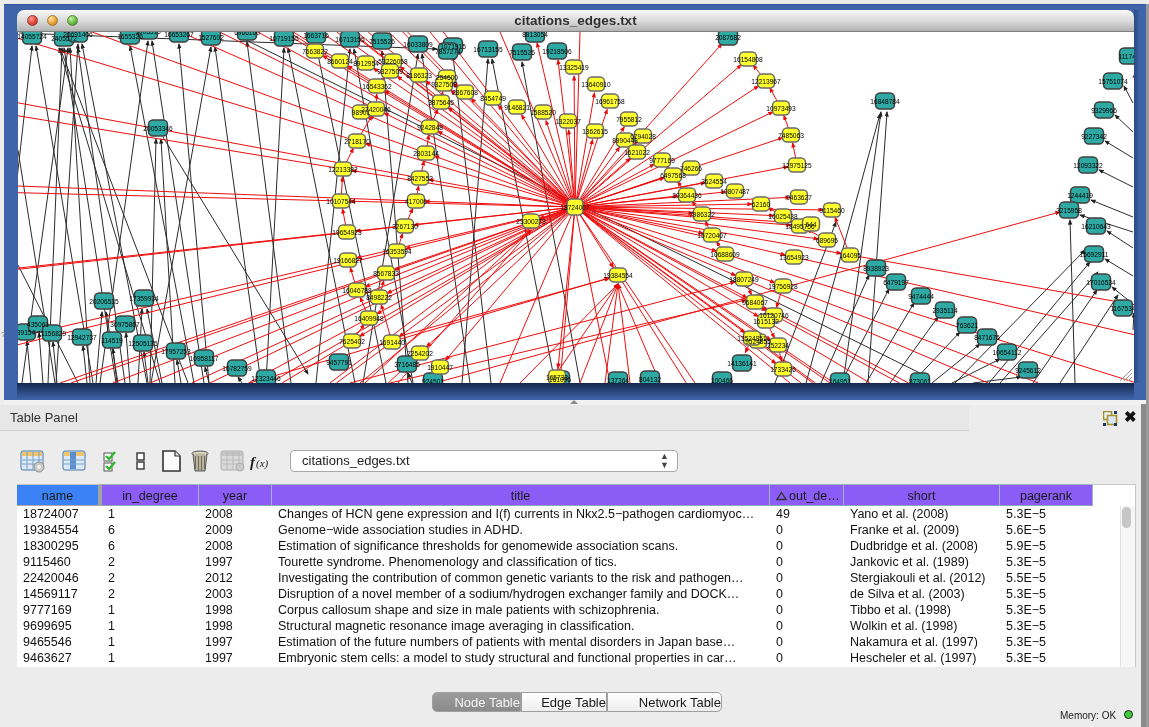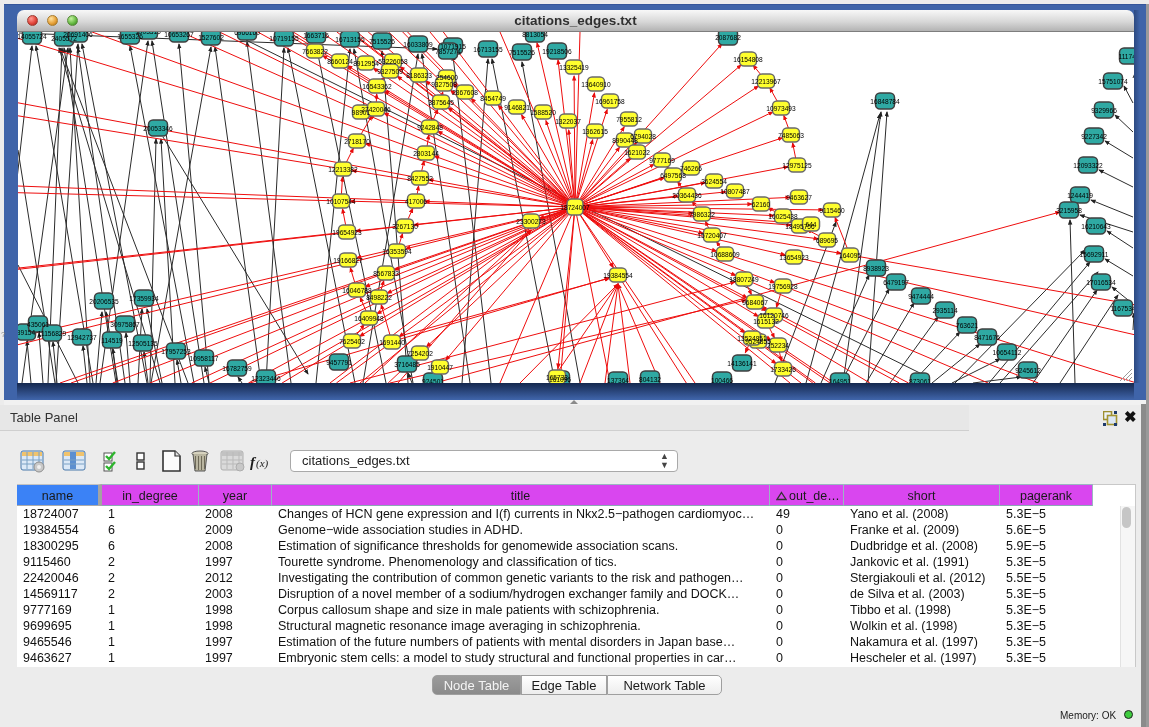--- a/index.html
+++ b/index.html
@@ -17,30 +17,30 @@
 #divider{position:absolute;left:4px;top:400px;width:1142px;height:5px;background:#f1f1f1}
 #divtri{position:absolute;left:570px;top:400px;width:0;height:0;border-left:4px solid transparent;border-right:4px solid transparent;border-bottom:4px solid #8a8a8a}
 #panelhead{position:absolute;left:0;top:405px;width:969px;height:26px;background:#e7e7e7;border-bottom:1px solid #cfcfcf}
 #panelhead .t{position:absolute;left:10px;top:5px;font-size:13px;color:#333}
 #floaticon{position:absolute;left:1103px;top:411px;width:15px;height:15px}
 #closex{position:absolute;left:1124px;top:408px;font-size:15px;font-weight:bold;color:#111}
 #toolbar{position:absolute;left:0px;top:431px;width:1149px;height:53px}
 #dropdown{position:absolute;left:290px;top:450px;width:388px;height:22px;background:#fff;border:1px solid #a9a9a9;border-radius:4px;font-size:13px;color:#222;line-height:20px;padding-left:11px}
 #ddarrows{position:absolute;left:660px;top:452px;font-size:9px;color:#444;line-height:9px}
 #thead{position:absolute;left:17px;top:484px;width:1105px;height:22px;font-size:12.5px;color:#1a1a1a}
-#thead .h{position:absolute;top:0;height:22px;background:#d946ef;border-right:1px solid #9bb6c2;border-top:1px solid #9bb6c2;border-bottom:1px solid #8aa8b5;text-align:center;line-height:22px}
+#thead .h{position:absolute;top:0;height:22px;background:#8b5cf6;border-right:1px solid #9bb6c2;border-top:1px solid #9bb6c2;border-bottom:1px solid #8aa8b5;text-align:center;line-height:22px}
 #tbody{position:absolute;left:17px;top:506px;width:1105px;height:161px;background:#fff;font-size:12.5px;color:#111}
 .tr{position:relative;height:16px;line-height:16px;white-space:nowrap}
 .tr div{position:absolute;top:0;height:16px;overflow:hidden}
 .c0{left:6px;width:90px}.c1{left:91px;width:90px}.c2{left:188px;width:70px}.c3{left:261px;width:500px}.c4{left:759px;width:70px}.c5{left:833px;width:160px}.c6{left:989px;width:100px}
 #tablebg{position:absolute;left:17px;top:484px;width:1119px;height:183px;background:#fff;border:1px solid #c8c8c8}
 #scrollbar{position:absolute;left:1120px;top:506px;width:15px;height:161px;background:#f6f6f6;border-left:1px solid #e2e2e2}
 #thumb{position:absolute;left:1122px;top:507px;width:9px;height:21px;background:#c6c6c6;border-radius:5px}
 #tabs{position:absolute;left:432px;top:675px;width:290px;height:20px;font-size:13px}
-#tabs .seg{position:absolute;top:0;height:20px;line-height:19px;text-align:center;border:1px solid #9f9f9f}
+#tabs .seg{position:absolute;top:17px;height:20px;line-height:19px;text-align:right;border:1px solid #9f9f9f}
 #seg1{left:0;width:89px;background:linear-gradient(#9c9c9c,#8b8b8b);color:#f4f4f4;border-radius:5px 0 0 5px}
 #seg2{left:89px;width:86px;background:linear-gradient(#fff,#ededed);color:#1a1a1a;border-left:none}
 #seg3{left:175px;width:115px;background:linear-gradient(#fff,#ededed);color:#1a1a1a;border-left:1px solid #c2c2c2;border-radius:0 5px 5px 0}
 #memory{position:absolute;left:1060px;top:710px;font-size:10px;color:#222}
 #memdot{position:absolute;left:1124px;top:710px;width:9px;height:9px;border-radius:50%;background:#3ecc3e;border:1.5px solid #222}
 #rightedge{position:absolute;left:1141px;top:404px;width:5px;height:323px;background:#8b8b8b}
 #rightedge2{position:absolute;left:1146px;top:4px;width:3px;height:723px;background:#9a9a9a}
 #qmark{position:absolute;left:1px;top:330px;font-size:8px;color:#777}
 </style></head><body>
 <div id="page">
@@ -754,21 +754,21 @@
         <div class="c4">0</div>
         <div class="c5">Dudbridge et al. (2008)</div>
         <div class="c6">5.9E−5</div>
       </div>
 <div class="tr">
         <div class="c0">9115460</div>
         <div class="c1">2</div>
         <div class="c2">1997</div>
         <div class="c3">Tourette syndrome. Phenomenology and classification of tics.</div>
         <div class="c4">0</div>
-        <div class="c5">Jankovic et al. (1991)</div>
+        <div class="c5">Jankovic et al. (1989)</div>
         <div class="c6">5.3E−5</div>
       </div>
 <div class="tr">
         <div class="c0">22420046</div>
         <div class="c1">2</div>
         <div class="c2">2012</div>
         <div class="c3">Investigating the contribution of common genetic variants to the risk and pathogen…</div>
         <div class="c4">0</div>
         <div class="c5">Stergiakouli et al. (2012)</div>
         <div class="c6">5.5E−5</div>
@@ -788,21 +788,21 @@
         <div class="c2">1998</div>
         <div class="c3">Corpus callosum shape and size in male patients with schizophrenia.</div>
         <div class="c4">0</div>
         <div class="c5">Tibbo et al. (1998)</div>
         <div class="c6">5.3E−5</div>
       </div>
 <div class="tr">
         <div class="c0">9699695</div>
         <div class="c1">1</div>
         <div class="c2">1998</div>
-        <div class="c3">Structural magnetic resonance image averaging in schizophrenia.</div>
+        <div class="c3">Structural magnetic resonance image averaging in classification.</div>
         <div class="c4">0</div>
         <div class="c5">Wolkin et al. (1998)</div>
         <div class="c6">5.3E−5</div>
       </div>
 <div class="tr">
         <div class="c0">9465546</div>
         <div class="c1">1</div>
         <div class="c2">1997</div>
         <div class="c3">Estimation of the future numbers of patients with mental disorders in Japan base…</div>
         <div class="c4">0</div>

